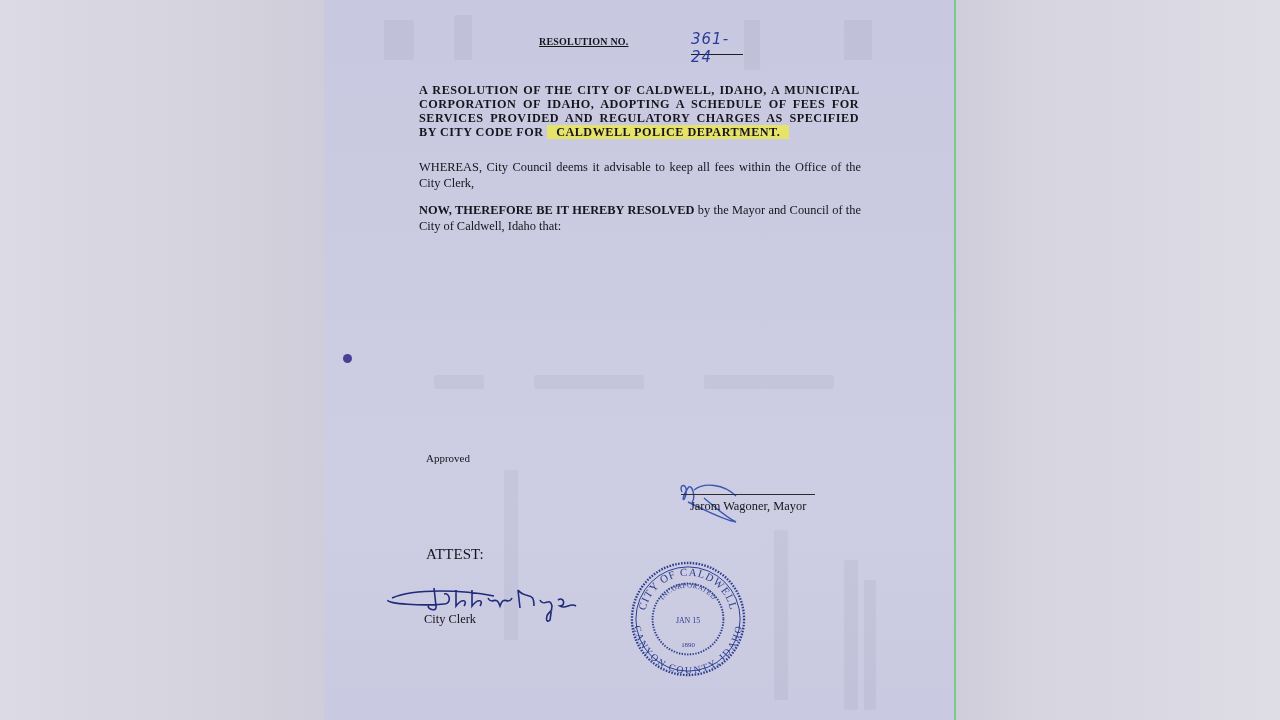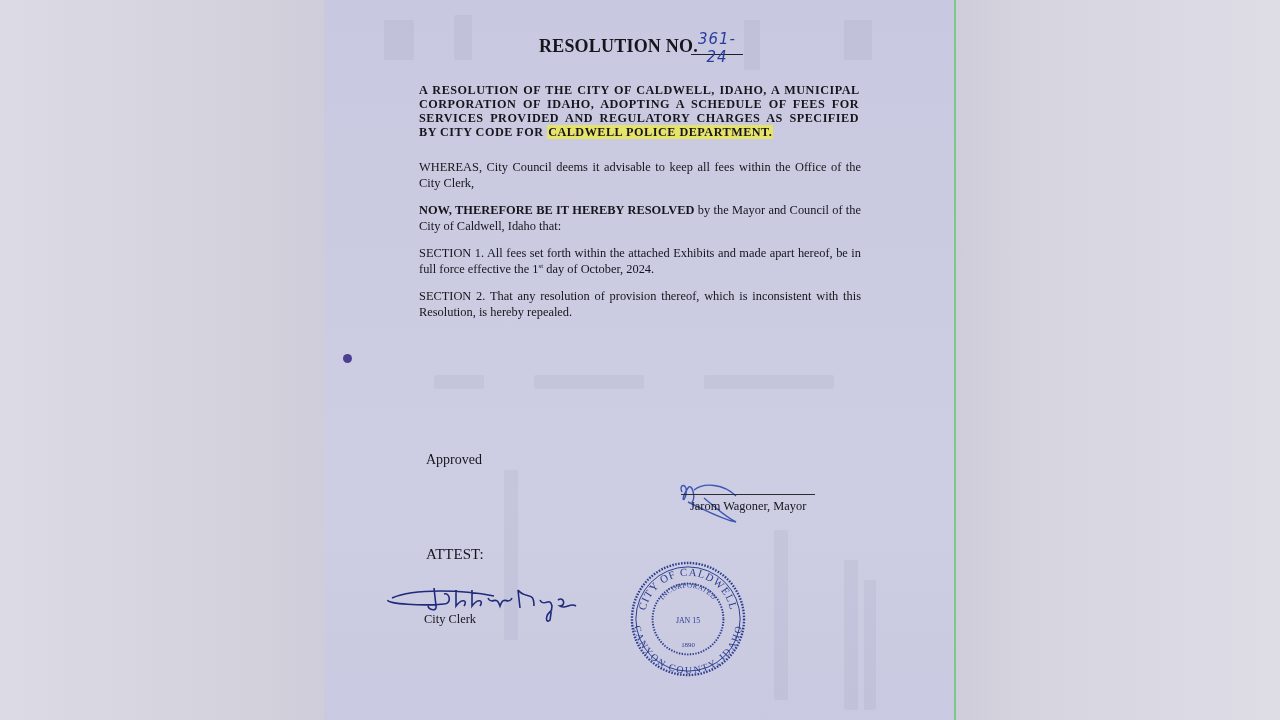--- a/index.html
+++ b/index.html
@@ -28,52 +28,52 @@
     .ghost {
       position: absolute;
       background: rgba(140, 140, 170, 0.12);
       border-radius: 2px;
     }
     .title {
       position: absolute;
       left: 215px;
       top: 36px;
       font-weight: bold;
-      font-size: 18px;
+      font-size: 10px;
       color: #16151c;
       letter-spacing: 0.2px;
+      text-decoration: underline;
     }
     .resno {
       position: absolute;
       left: 367px;
       top: 30px;
       width: 52px;
       border-bottom: 1.5px solid #1e1e26;
       font-family: "DejaVu Sans", sans-serif;
       font-style: italic;
       font-size: 15px;
       color: #2a3c9a;
-      text-align: center;
       height: 24px;
       letter-spacing: 1px;
     }
     .caption {
       position: absolute;
       left: 95px;
       top: 83px;
       width: 440px;
       font-weight: bold;
       font-size: 12.2px;
       line-height: 14px;
       color: #16151c;
       text-align: justify;
       text-align-last: left;
       letter-spacing: 0.5px;
     }
-    .hl { background: #e6e36a; padding: 0 1px; }
+    .hl { background: #e6e36a; padding: 0 9px; }
     .para {
       position: absolute;
       left: 95px;
       width: 442px;
       font-size: 12.4px;
       line-height: 15.5px;
       color: #16151c;
       text-align: justify;
       text-align-last: left;
     }
@@ -105,21 +105,21 @@
     }
     .sig-mayor {
       position: absolute;
       left: 350px;
       top: 480px;
       width: 80px;
       height: 45px;
     }
     .attest { position: absolute; left: 102px; top: 546px; font-size: 15px; color: #16151c; }
     .clerk { position: absolute; left: 100px; top: 612px; font-size: 12.4px; color: #16151c; }
-    .approved { position: absolute; left: 102px; top: 452px; font-size: 14px; color: #16151c; }
+    .approved { position: absolute; left: 102px; top: 452px; font-size: 11px; color: #16151c; }
     .sig-clerk {
       position: absolute;
       left: 60px;
       top: 580px;
       width: 200px;
       height: 50px;
     }
     .seal {
       position: absolute;
       left: 305px;
@@ -156,25 +156,21 @@
     <span>SERVICES PROVIDED AND REGULATORY CHARGES AS SPECIFIED BY</span>
     <span>CITY CODE FOR </span><span class="hl">CALDWELL POLICE DEPARTMENT.</span>
   </div>
 
   <div class="para" style="top:203px;">
     <span class="b">NOW, THEREFORE BE IT HEREBY RESOLVED</span><span> by the Mayor and Council of the City of Caldwell, Idaho that:</span>
   </div>
 
   <div class="para" style="top:160px;">WHEREAS, City Council deems it advisable to keep all fees within the Office of the City Clerk,</div>
 
-  <div class="para" style="top:246px;">
-    <span>SECTION 1.  All fees set forth within the attached Exhibits and made apart hereof, be in full force effective the 1</span><sup>st</sup><span> day of October, 2024.</span>
-  </div>
-
-  <div class="para" style="top:289px;">SECTION 2.  That any resolution of provision thereof, which is inconsistent with this Resolution, is hereby repealed.</div>
+
 
 
 
   <div class="approved">Approved</div>
 
   <svg class="sig-mayor" viewBox="0 0 80 45">
     <path d="M8 12 C 4 4, 14 2, 12 14 C 10 24, 6 20, 14 8 C 18 2, 22 18, 18 22 M 20 10 C 30 2, 50 4, 62 16 M 14 22 C 30 30, 50 40, 62 42 C 50 36, 40 26, 30 18" fill="none" stroke="#3b56b3" stroke-width="1.4"></path>
   </svg>
   <div class="sigline"></div>
   <div class="mayor-label">Jarom Wagoner, Mayor</div>

